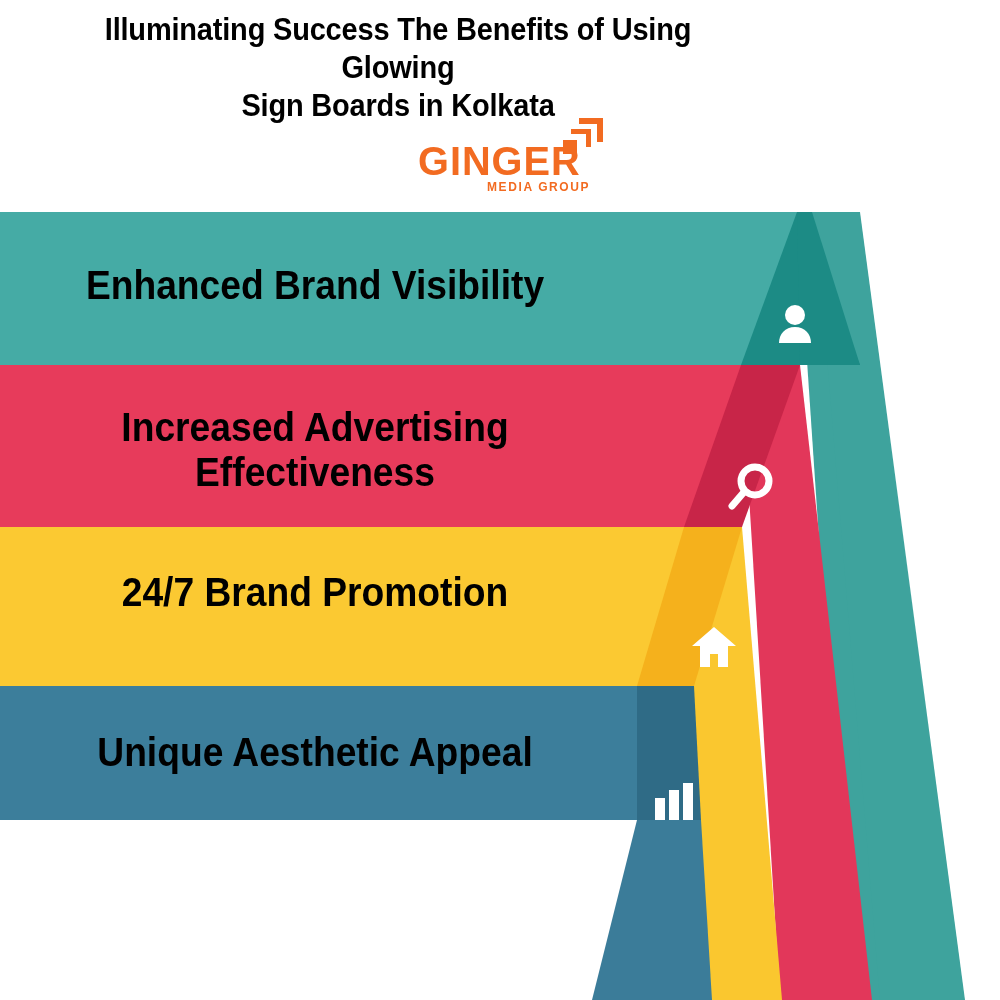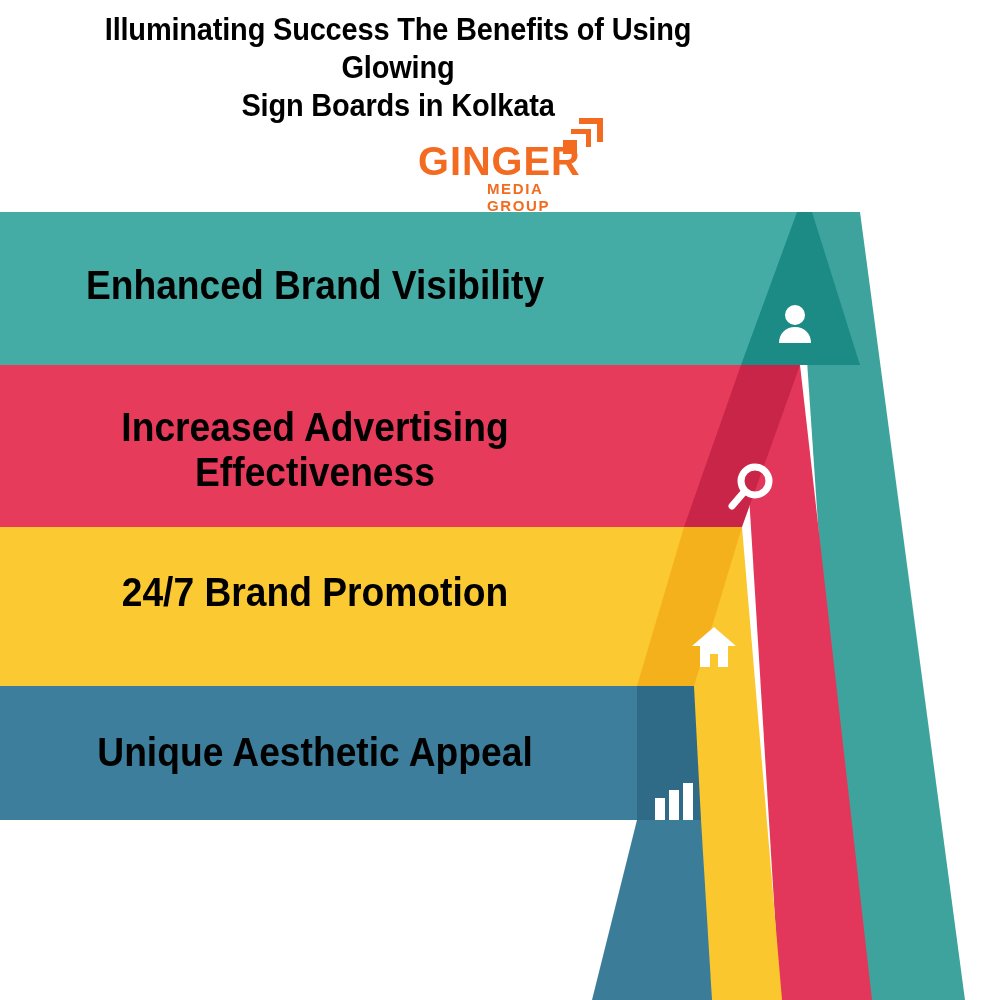--- a/index.html
+++ b/index.html
@@ -56,21 +56,21 @@
     letter-spacing: 1px;
     color: #F26B21;
     line-height: 42px;
     transform: scaleX(0.97);
     transform-origin: left top;
   }
   #logo-tagline {
     position: absolute;
     left: 74px;
     top: 62px;
-    font-size: 15px;
+    font-size: 12px;
     font-weight: bold;
     letter-spacing: 1.6px;
     color: #F26B21;
   }
   #logo-mark {
     position: absolute;
     left: 148px;
     top: 0px;
     width: 42px;
     height: 40px;

